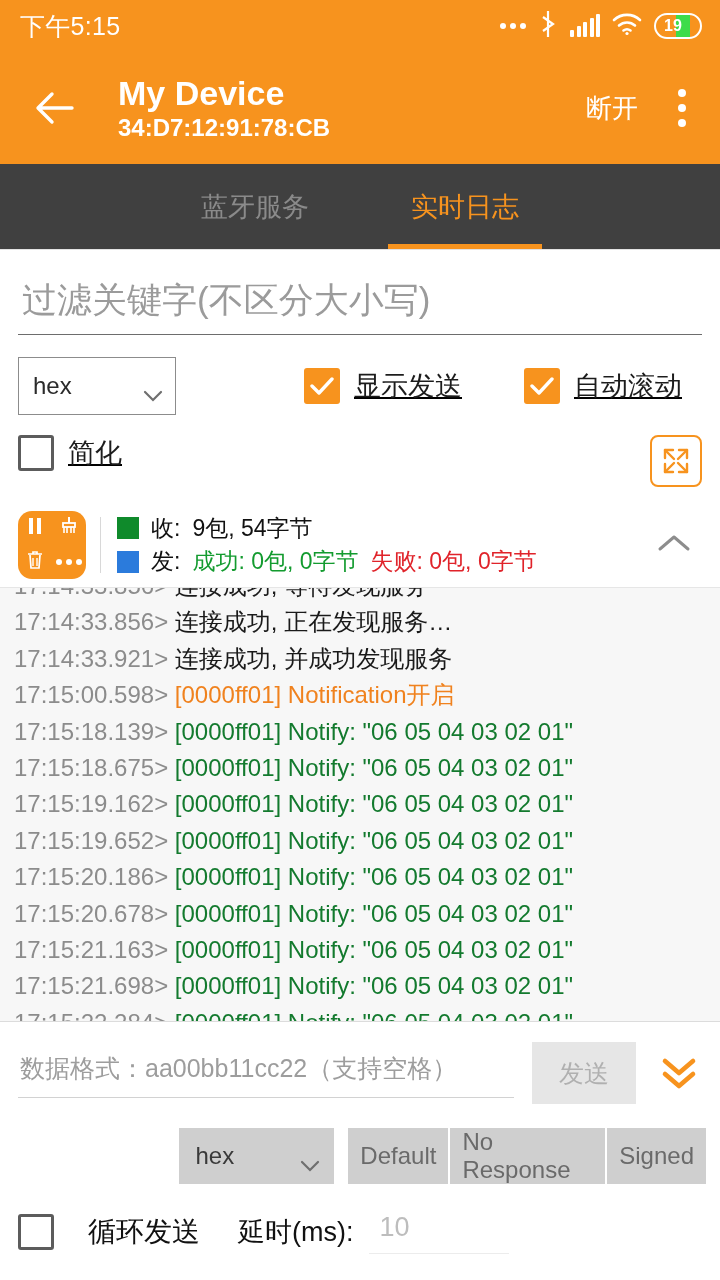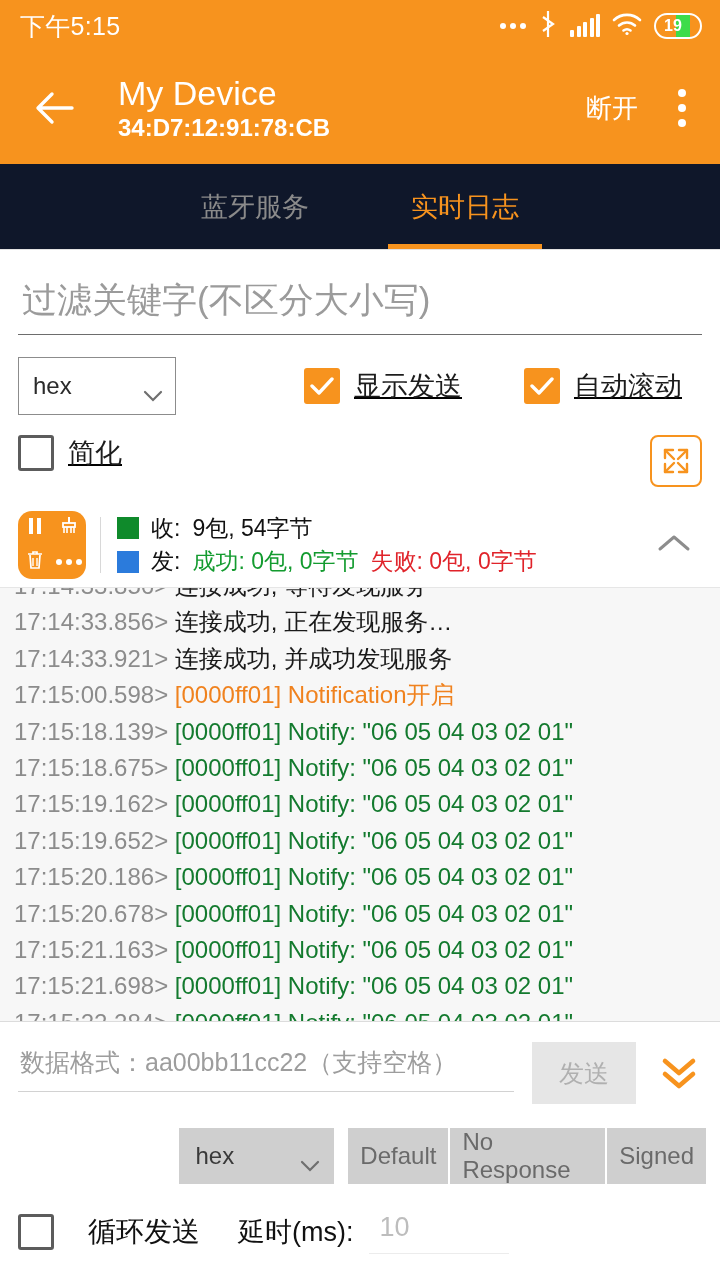--- a/index.html
+++ b/index.html
@@ -37,29 +37,29 @@
   .battery span { position: relative; z-index: 2; margin-right: 10px; }
 
   
   .appbar {
     height: 112px; background: #F7931E; color: #fff;
     display: flex; align-items: center; padding: 0 18px 0 28px; position: relative;
   }
   .back-arrow { width: 54px; height: 54px; position: relative; flex: none; cursor: pointer; }
   .back-arrow svg { display: block; }
   .title-block { flex: 1; margin-left: 36px; }
-  .title-main { font-size: 34px; font-weight: normal; line-height: 1.12; }
+  .title-main { font-size: 34px; font-weight: bold; line-height: 1.12; }
   .title-sub { font-size: 24px; font-weight: bold; line-height: 1.2; margin-top: 2px; }
   .disconnect { font-size: 26px; color: #fff; padding: 8px 12px; cursor: pointer; }
   .kebab { width: 40px; display: flex; flex-direction: column; align-items: center; gap: 7px; cursor: pointer; margin-left: 12px; }
   .kebab i { width: 8px; height: 8px; border-radius: 50%; background: #fff; display: block; }
 
   
   .tabs { height: 86px; display: flex; align-items: stretch; justify-content: center;
-          border-bottom: 1px solid #e3e3e3; background: #0f172a; }
+          border-bottom: 1px solid #e3e3e3; background: #404040; }
   .tab { width: 210px; display: flex; align-items: center; justify-content: center;
          font-size: 27px; color: #8a8a8a; position: relative; cursor: pointer; }
   .tab.active { color: #F7931E; }
   .tab.active::after {
     content: ""; position: absolute; left: 28px; right: 28px; bottom: 0;
     height: 5px; background: #F7931E;
   }
 
   
   .filter-wrap { padding: 22px 18px 0 18px; }
@@ -120,21 +120,21 @@
     height: 435px; overflow: hidden; position: relative; padding: 0 14px;
   }
   .logline { font-size: 24px; line-height: 36.4px; white-space: nowrap; }
   .logline .ts { color: #8c8c8c; }
   .logline .msg-dark { color: #1a1a1a; }
   .logline .msg-green { color: #137a2e; }
   .logline .msg-orange { color: #F0821E; }
   .log-clip { margin-top: -20px; }
 
   
-  .sendrow { display: flex; padding: 20px 12px 0 18px; }
+  .sendrow { display: flex; align-items: center; padding: 20px 12px 0 18px; }
   .send-input-wrap { flex: 1; }
   .send-input {
     width: 100%; border: none; border-bottom: 1.5px solid #d2d2d2; background: transparent;
     font-size: 25px; color: #9d9d9d; padding: 6px 2px 14px 2px; outline: none; font-family: inherit;
   }
   .send-input::placeholder { color: #9d9d9d; }
   .send-btn {
     width: 104px; height: 62px; background: #e6e6e6; color: #b0b0b0; border: none;
     font-size: 25px; margin-left: 18px; font-family: inherit; cursor: pointer;
   }

